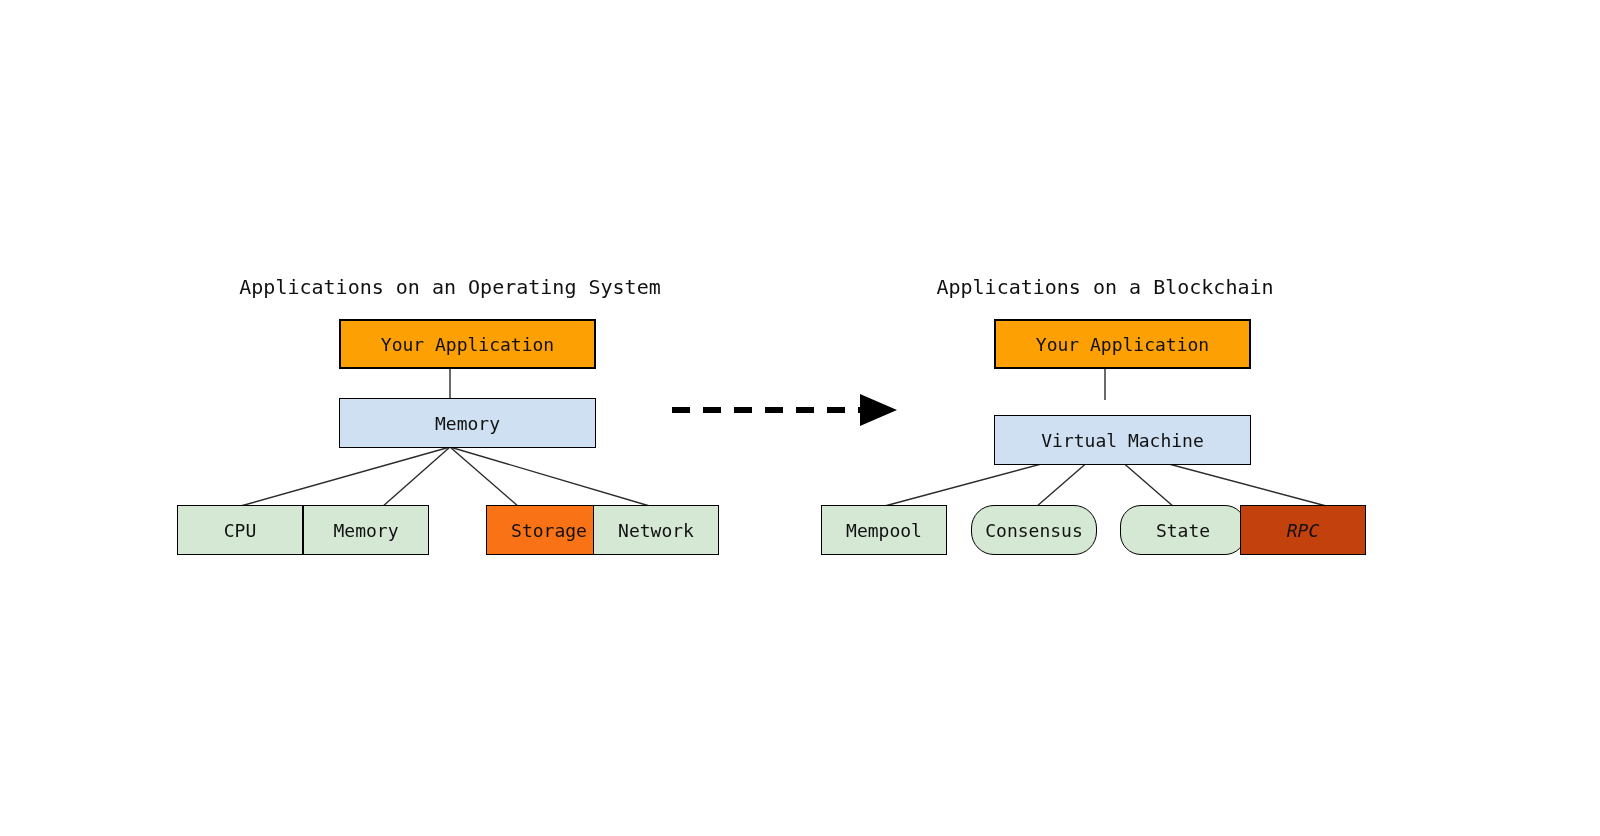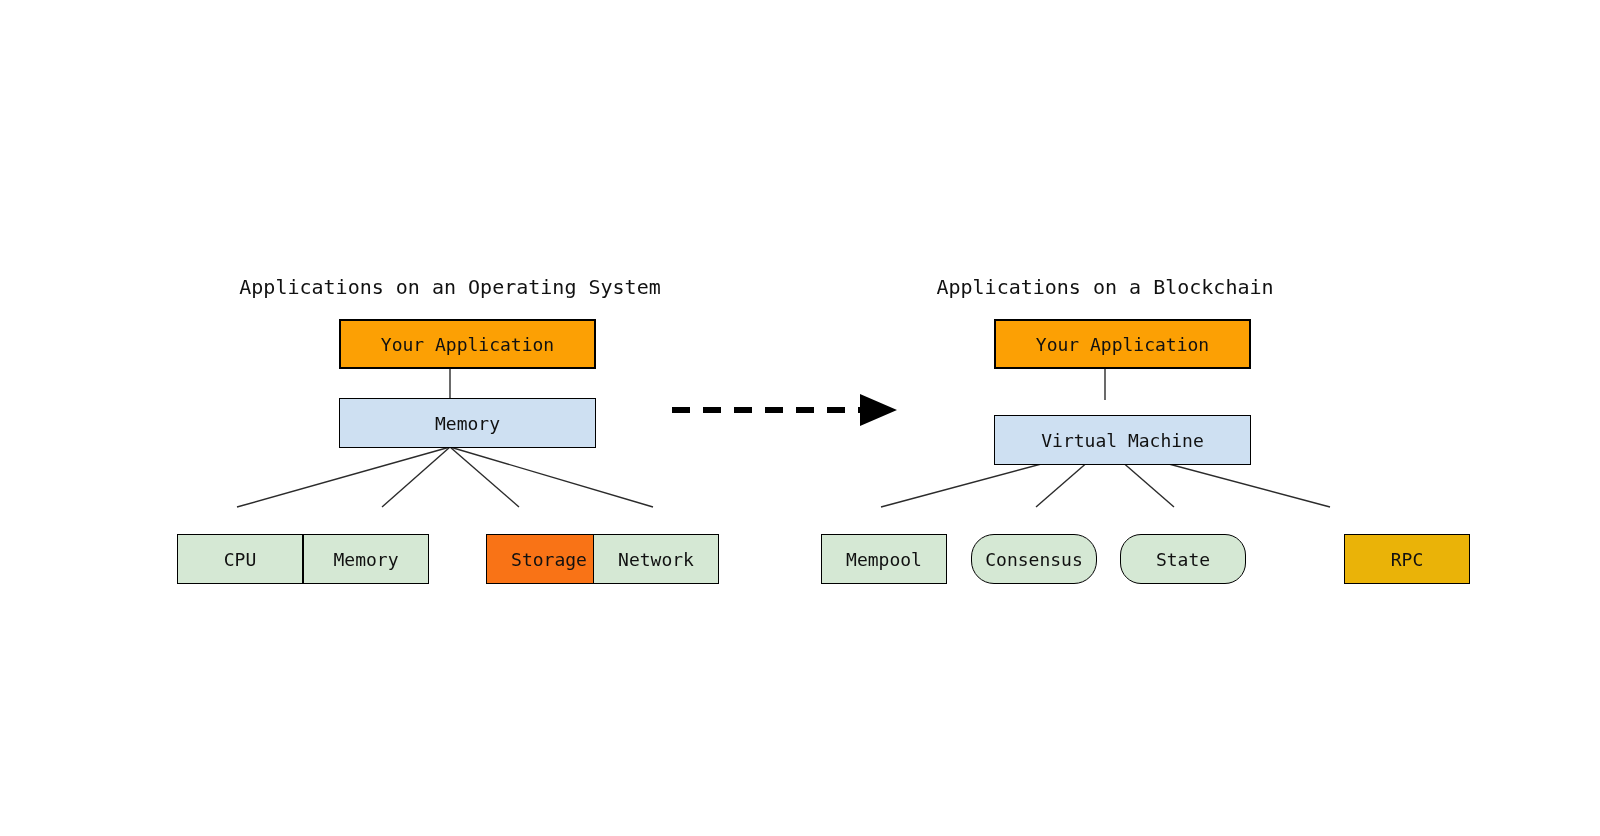--- a/index.html
+++ b/index.html
@@ -55,21 +55,20 @@
     width: 257px;
     border: 2px solid #000000;
   }
   .box.mid {
     border-width: 1.5px;
   }
   .box.leaf {
     width: 126px;
     top: 505px;
     border: 1.5px solid #000000;
-    margin-top: 29px;
   }
 </style>
 </head>
 <body>
 
 <div class="canvas">
 
   <svg class="wires" width="1600" height="836" viewBox="0 0 1600 836">
 
     <line class="edge" x1="450" y1="367" x2="450" y2="400"></line>
@@ -98,15 +97,15 @@
   <div class="box leaf" style="left: 177px; background-color: rgb(213, 232, 212);">CPU</div>
   <div class="box leaf" style="left: 303px; background-color: rgb(213, 232, 212);">Memory</div>
   <div class="box leaf" style="left: 486px; background-color: #f97316;">Storage</div>
   <div class="box leaf" style="left: 593px; background-color: rgb(213, 232, 212);">Network</div>
 
   <div class="box tier" style="left: 994px; top: 319px; background-color: rgb(252, 160, 4);">Your Application</div>
   <div class="box tier mid" style="left: 994px; top: 398px; background-color: rgb(206, 224, 242); margin-top: 17px;">Virtual Machine</div>
   <div class="box leaf" style="left: 821px; background-color: rgb(213, 232, 212);">Mempool</div>
   <div class="box leaf" style="left: 971px; background-color: rgb(213, 232, 212); border-radius: 23px;">Consensus</div>
   <div class="box leaf" style="left: 1120px; background-color: rgb(213, 232, 212); border-radius: 21px;">State</div>
-  <div class="box leaf" style="left: 1344px; background-color: #eab308;">RPC</div>
+  <div class="box leaf" style="left: 1240px; background-color: #c2410c; font-style: italic;">RPC</div>
 
 </div>
 
 </body></html>

